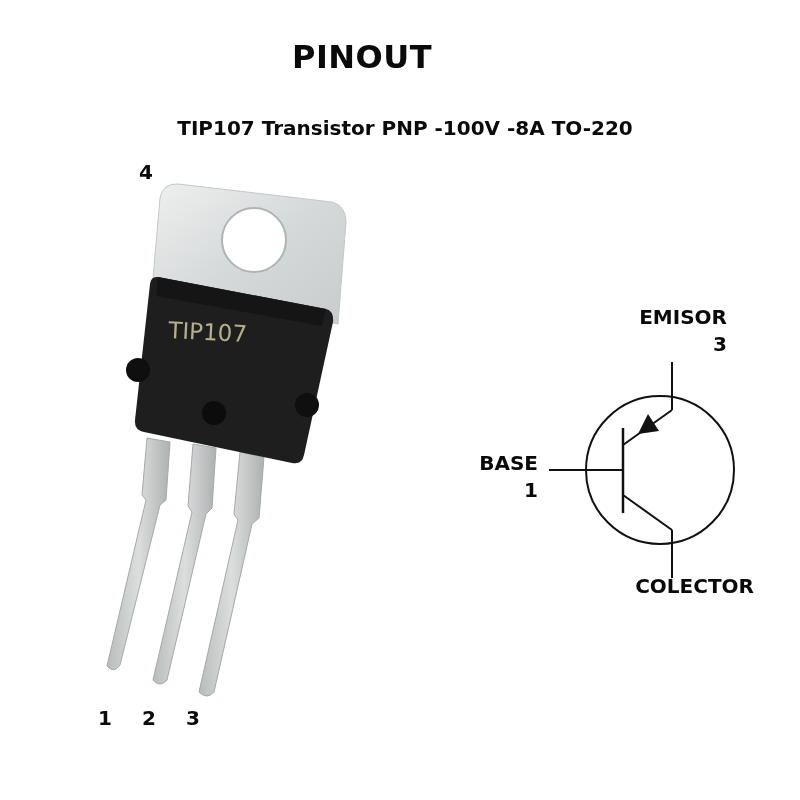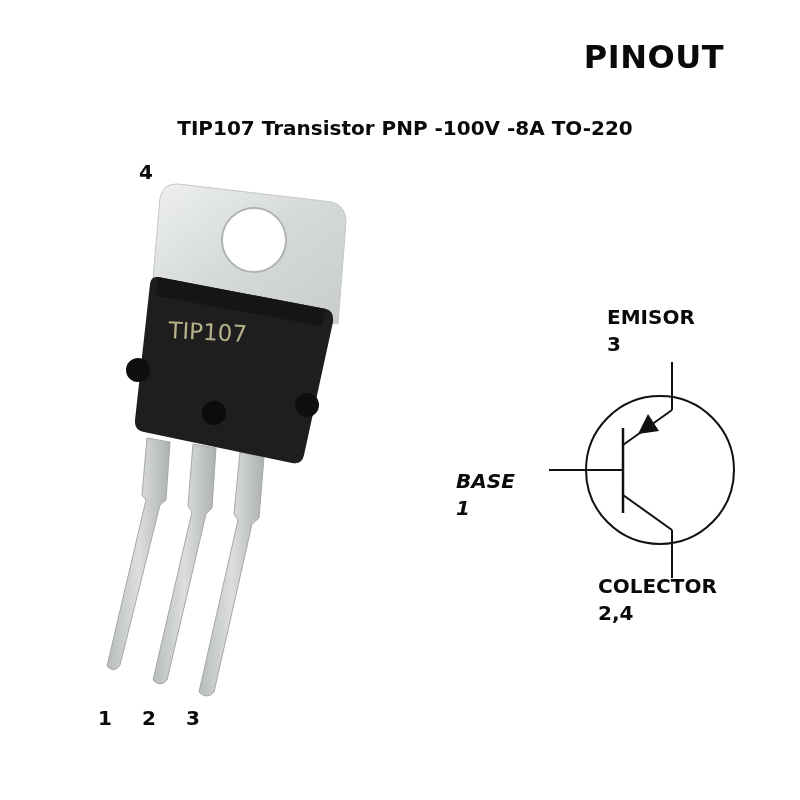--- a/index.html
+++ b/index.html
@@ -1,20 +1,20 @@
 <!DOCTYPE html>
 <html><head>
 <meta charset="utf-8">
 <style>
   html, body { margin:0; padding:0; background:#ffffff; }
   body { width:800px; height:800px; position:relative; overflow:hidden; font-family:"DejaVu Sans", sans-serif; color:#0a0a0a; }
-  .title { position:absolute; top:38px; left:0; width:724px; text-align:right; font-size:32px; font-weight:bold; letter-spacing:0.5px; }
+  .title { position:absolute; top:38px; left:0; width:724px; text-align:center; font-size:32px; font-weight:bold; letter-spacing:0.5px; }
   .subtitle { position:absolute; top:116px; left:0; width:810px; text-align:center; font-size:20px; font-weight:bold; }
   .pinlabel { position:absolute; font-size:20px; font-weight:bold; }
-  .schem-label { position:absolute; font-size:20px; font-weight:bold; text-align:left; line-height:27px; }
+  .schem-label { position:absolute; font-size:20px; font-weight:bold; text-align:right; line-height:27px; }
   svg.art { position:absolute; left:0; top:0; }
 </style>
 </head>
 <body>
 
 <div class="title">PINOUT</div>
 <div class="subtitle">TIP107 Transistor PNP -100V -8A TO-220</div>
 
 <svg class="art" width="800" height="800">
   <defs>
@@ -66,20 +66,19 @@
     <line x1="623" y1="495" x2="672" y2="530"></line>
     <line x1="672" y1="530" x2="672" y2="578"></line>
   </g>
   <polygon points="638,434 648,414 659,431" fill="#111111"></polygon>
 </svg>
 
 <div class="schem-label" style="left:607px; top:304px; width:120px;">
   <div>EMISOR</div>
   <div>3</div>
 </div>
-<div class="schem-label" style="left:456px; top:468px; width:82px;font-style:italic;">
+<div class="schem-label" style="left:456px; top:450px; width:82px;">
   <div>BASE</div>
   <div>1</div>
 </div>
 <div class="schem-label" style="left:598px; top:573px; width:156px;">
   <div>COLECTOR</div>
-  <div>2,4</div>
 </div>
 
 </body></html>

